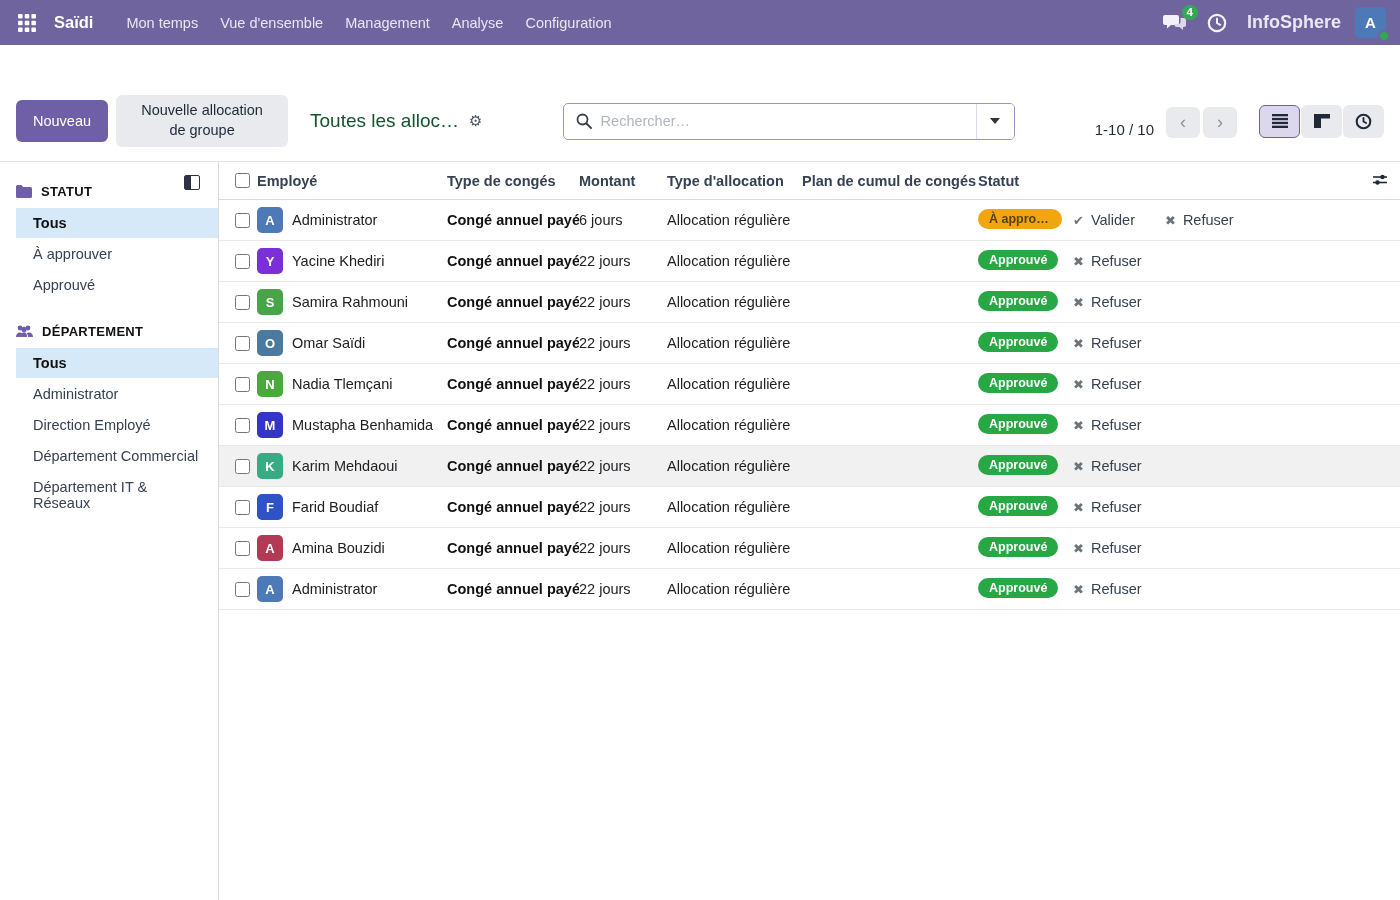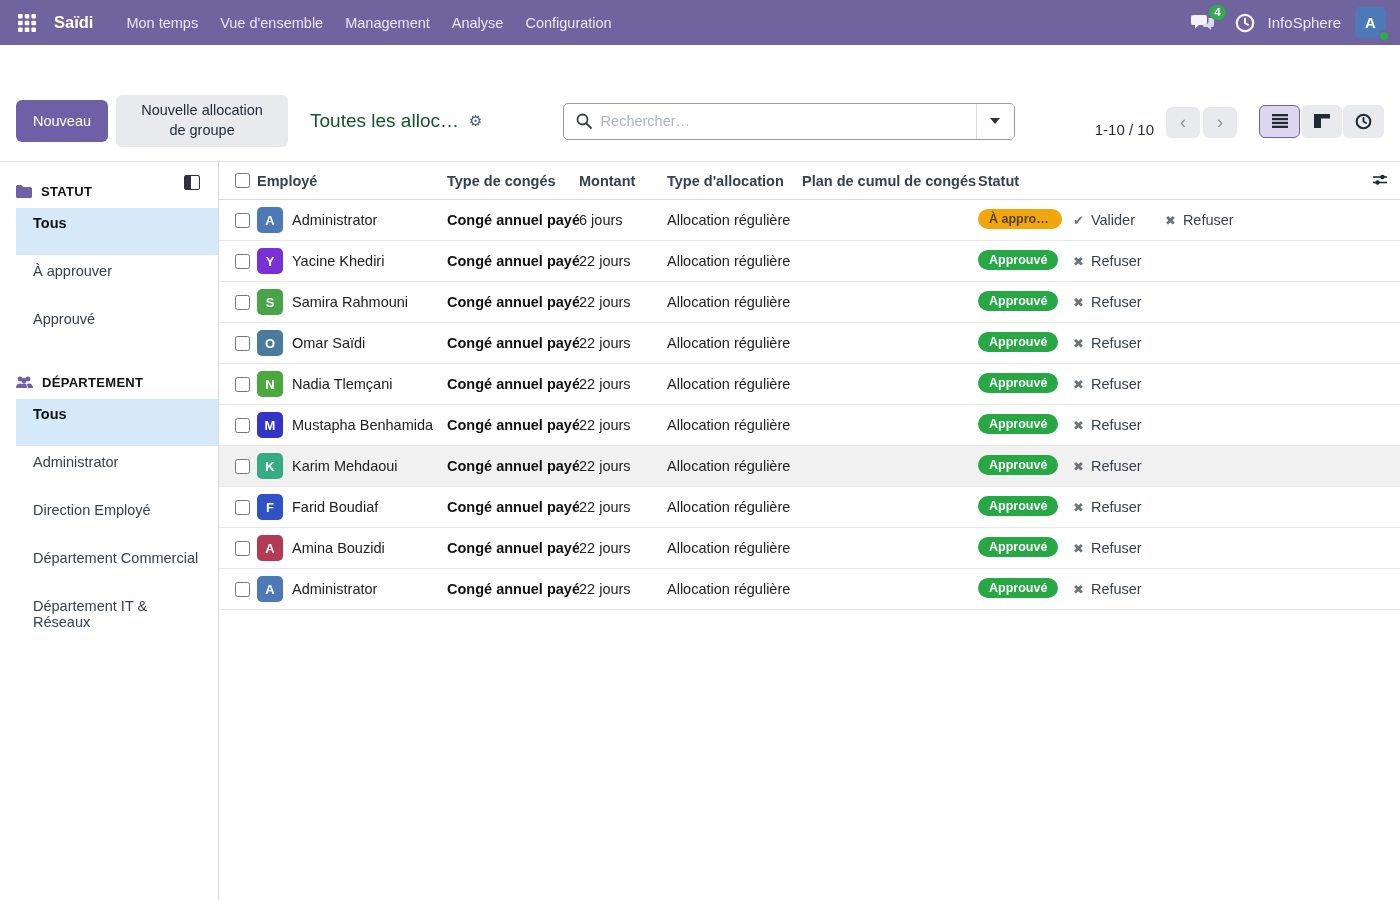--- a/index.html
+++ b/index.html
@@ -10,21 +10,21 @@
   .navbar { height:45px; background:#6F649E; display:flex; align-items:center;
     justify-content:space-between; padding:0 14px; color:#E9E7F4; }
   .nav-left, .nav-right { display:flex; align-items:center; }
   .apps-btn { width:26px; height:26px; display:flex; align-items:center; justify-content:center;
     margin-right:14px; cursor:pointer; }
   .app-name { font-size:16.5px; font-weight:700; color:#fff; margin-right:22px; }
   .nav-item { font-size:14.5px; padding:12px 11px; cursor:pointer; color:#E9E7F4; }
   .nav-icon-btn { position:relative; padding:6px 10px; cursor:pointer; display:flex; align-items:center; }
   .msg-badge { position:absolute; top:-2px; right:-1px; background:#34A853; color:#fff;
     font-size:11.5px; font-weight:700; border-radius:9px; padding:1px 5px; line-height:13px; }
-  .company { font-size:15px; margin:0 14px 0 3px; }
+  .company { font-size:18px; margin:0 14px 0 10px;font-weight:bold; }
   .nav-avatar { position:relative; width:31px; height:31px; border-radius:5px; background:#4D7AB7;
     display:flex; align-items:center; justify-content:center; color:#fff; font-size:15px;
     font-weight:600; cursor:pointer; }
   .online-dot { position:absolute; right:-4px; bottom:-4px; width:12px; height:12px;
     border-radius:50%; background:#2FA84F; border:2px solid #6F649E; }
 
   
   .control-bar { height:80px; display:flex; align-items:center; justify-content:space-between;
     padding:0 16px; background:#fff;margin-top:36px; }
   .cb-left { display:flex; align-items:center; }
@@ -66,21 +66,21 @@
   .sidebar { width:219px; border-right:1px solid #D9D9D9; position:relative; padding-top:14px;
     background:#fff; flex:none; }
   .panel-toggle { position:absolute; top:13px; right:18px; width:16px; height:15px;
     border:1.5px solid #2D3142; border-radius:2px; cursor:pointer; background:#fff; }
   .panel-toggle::before { content:""; position:absolute; left:0; top:0; bottom:0; width:6px;
     background:#2D3142; }
   .side-section { margin-bottom:16px; }
   .side-title { display:flex; align-items:center; padding:8px 16px; font-size:13px;
     font-weight:700; letter-spacing:.3px; color:#111; }
   .side-title svg { margin-right:9px; }
-  .side-item { padding:7px 16px 24px 33px; font-size:14.5px; color:#374151; cursor:pointer;
+  .side-item { padding:7px 16px 7px 33px; font-size:14.5px; color:#374151; cursor:pointer;
     margin:1px 0; }
   .side-item.active { background:#D6E9F8; font-weight:700; color:#111; margin-left:16px;
     padding-left:17px; }
 
   
   .table-area { flex:1; position:relative; }
   .thead, .trow { display:grid;
     grid-template-columns:38px 190px 132px 88px 135px 176px 95px 1fr;
     align-items:center; }
   .thead { height:38px; border-bottom:1px solid #D9D9D9; font-weight:700; font-size:14.5px;

